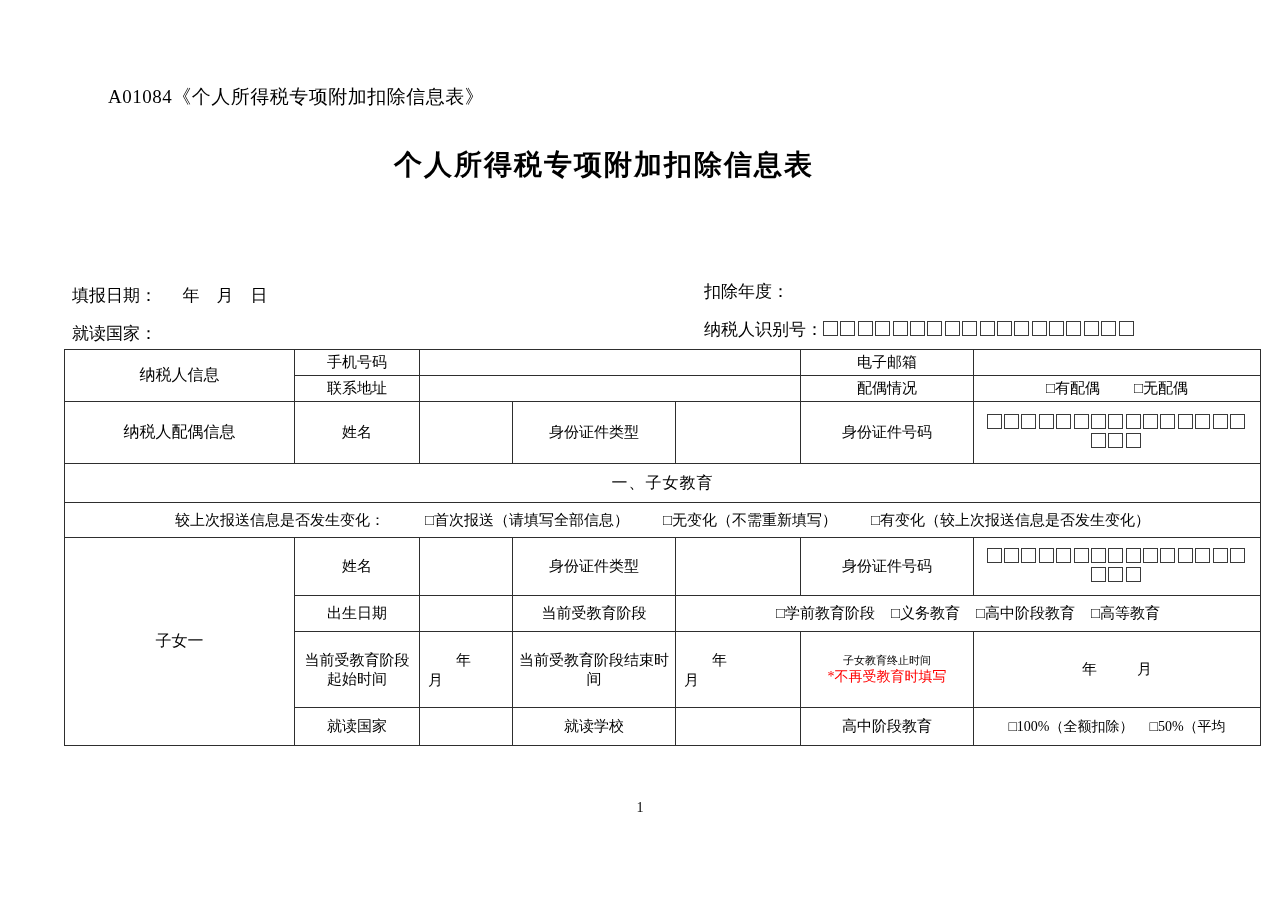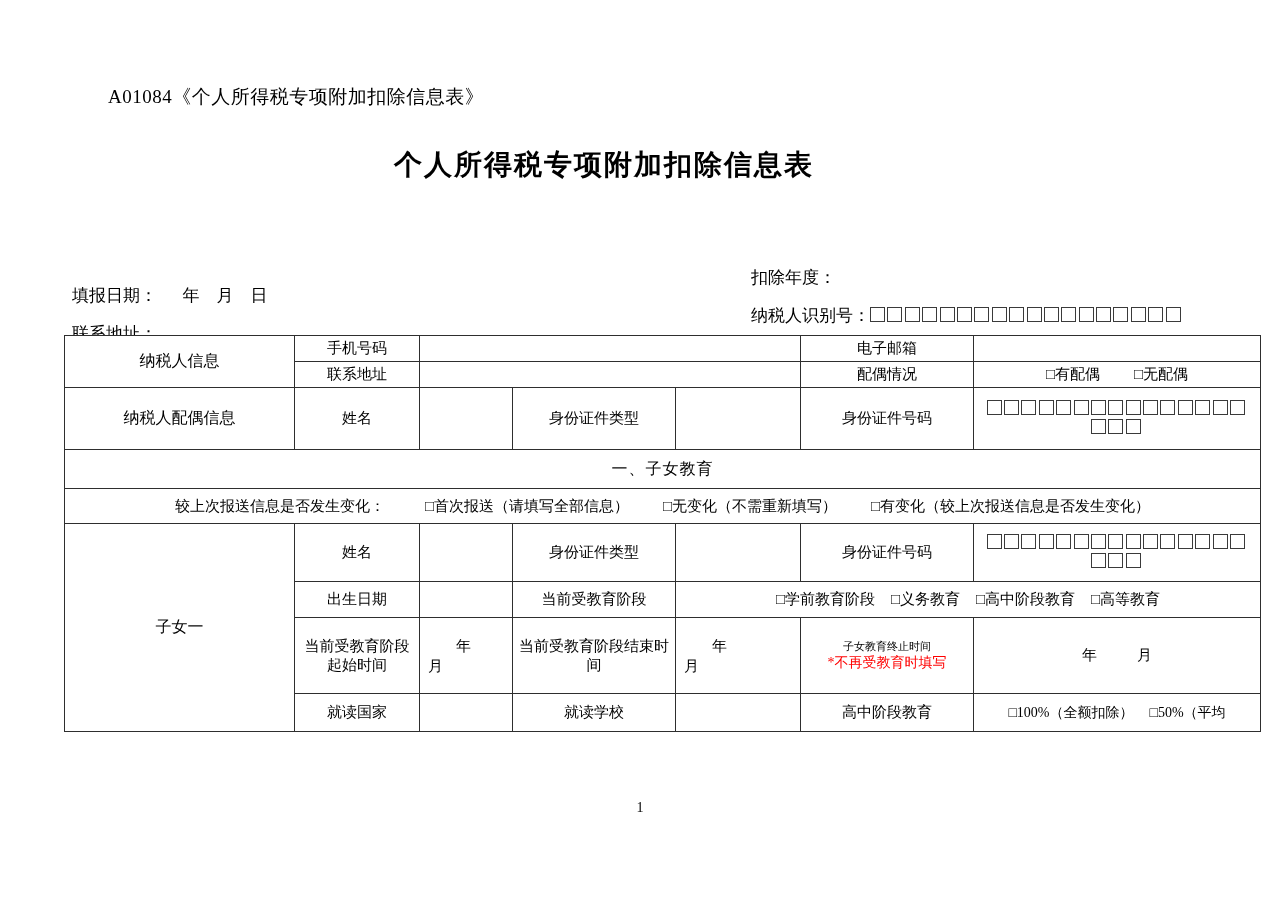--- a/index.html
+++ b/index.html
@@ -53,45 +53,44 @@
   .meta-left {
     position: absolute;
     left: 0;
     top: 0;
     white-space: pre;
     margin-top: 22px;
   }
   .meta-right {
     position: absolute;
     left: 632px;
-    top: 4px;
+    top: 18px;
     white-space: pre;
     display: flex;
     align-items: center;
-    margin-left: 47px;
   }
 
   
   .sq {
     display: inline-block;
     width: 15px;
     height: 15px;
     border: 1px solid #3a3a3a;
     box-sizing: border-box;
     margin-right: 2.4px;
     vertical-align: -1px;
     background: #fff;
   }
   .sqgroup { display: inline-block; white-space: nowrap; }
 
   
   table.form {
     position: absolute;
     left: 64px;
-    top: 335px;
+    top: 349px;
     width: 1196px;
     border-collapse: collapse;
     table-layout: fixed;
     font-size: 15px;
   }
   table.form td {
     border: 1px solid #2e2e2e;
     padding: 3px 4px;
     vertical-align: middle;
     text-align: center;
@@ -169,21 +168,21 @@
 
   <div class="doc-code">A01084《个人所得税专项附加扣除信息表》</div>
   <div class="doc-title">个人所得税专项附加扣除信息表</div>
 
   <div class="meta-row r1">
     <span class="meta-left">填报日期：      年    月    日</span>
     <span class="meta-right">扣除年度：</span>
   </div>
 
   <div class="meta-row r2">
-    <span class="meta-left">联系地址：</span>
+    <span class="meta-left">就读国家：</span>
     <span class="meta-right">
       <span>纳税人识别号：</span>
       <span class="sqgroup" id="taxpayer-id-boxes"><span class="sq"></span><span class="sq"></span><span class="sq"></span><span class="sq"></span><span class="sq"></span><span class="sq"></span><span class="sq"></span><span class="sq"></span><span class="sq"></span><span class="sq"></span><span class="sq"></span><span class="sq"></span><span class="sq"></span><span class="sq"></span><span class="sq"></span><span class="sq"></span><span class="sq"></span><span class="sq"></span></span>
     </span>
   </div>
 
   <table class="form">
     <colgroup>
       <col style="width:230px">
       <col style="width:125px">

